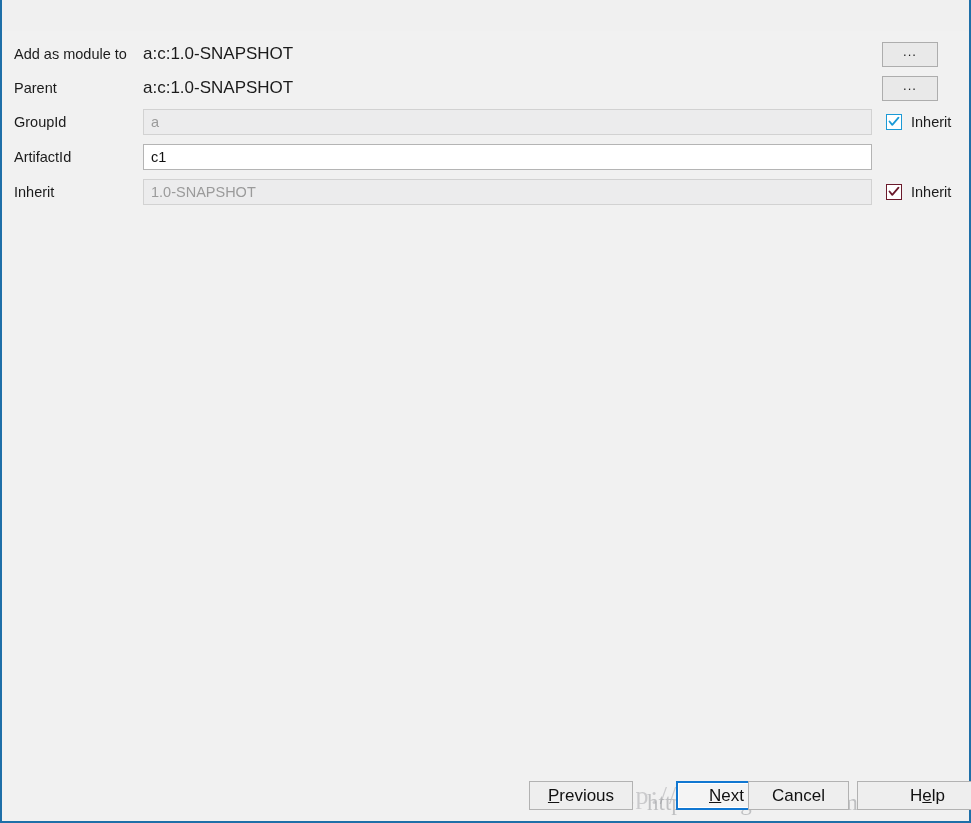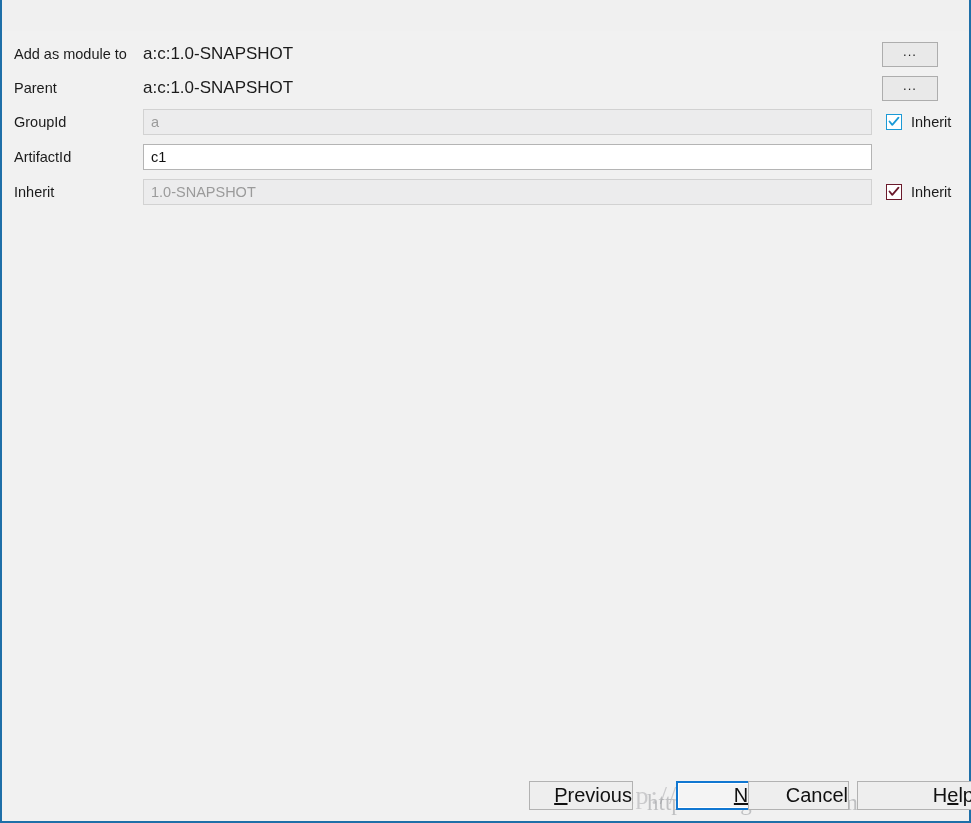--- a/index.html
+++ b/index.html
@@ -163,22 +163,22 @@
     height: 34px;
   }
   .dialog-button {
     position: absolute;
     top: 0;
     height: 29px;
     background: #eeeeee;
     border: 1px solid #b2b2b2;
     display: flex;
     align-items: center;
-    justify-content: flex-end;
-    font-size: 20px;
+    justify-content: center;
+    font-size: 17px;
     color: #111111;
     cursor: default;
     white-space: nowrap;
   }
   .dialog-button.default-focus {
     border: 2px solid #1177d1;
     background: #f4f4f4;
     box-shadow: inset 0 0 0 1px #ffffff;
     margin-left: 36px;
   }

